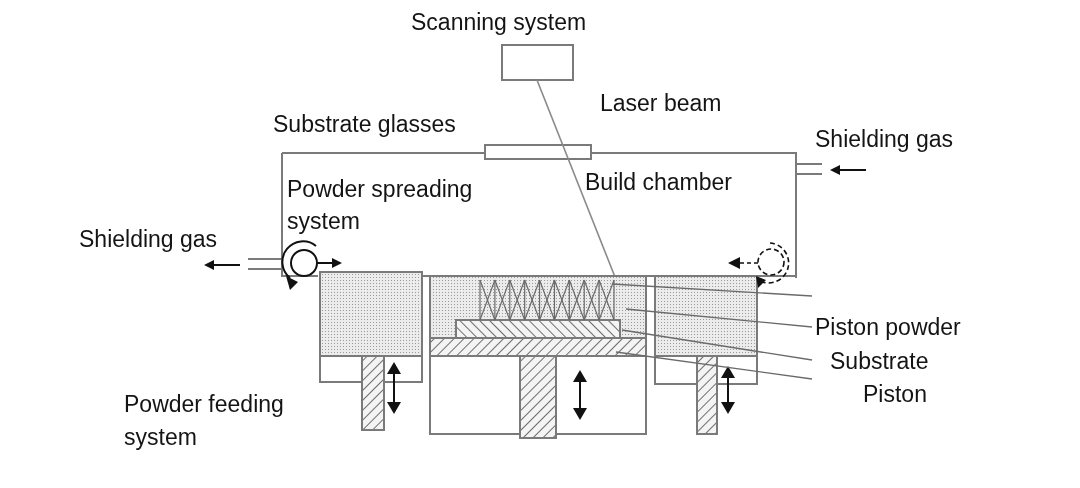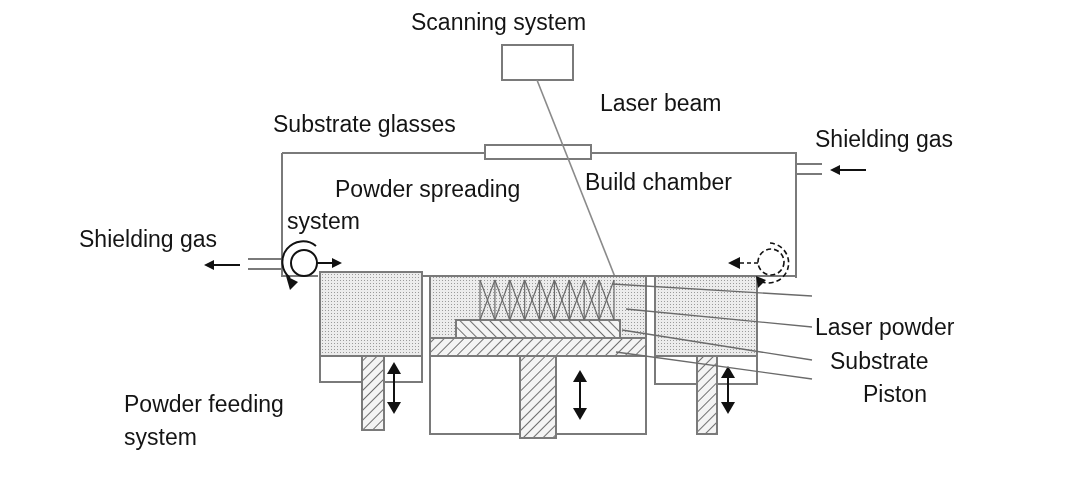--- a/index.html
+++ b/index.html
@@ -146,21 +146,21 @@
       <line x1="622" y1="330" x2="812" y2="360"></line>
       <line x1="616" y1="352" x2="812" y2="379"></line>
     </g>
   </svg>
 
   <div class="lbl" style="left:411px; top:8px;">Scanning system</div>
   <div class="lbl" style="left:558px; top:89px;margin-left:42px;">Laser beam</div>
   <div class="lbl" style="left:273px; top:110px;">Substrate glasses</div>
   <div class="lbl" style="left:815px; top:125px;">Shielding gas</div>
   <div class="lbl" style="left:585px; top:168px;">Build chamber</div>
-  <div class="lbl" style="left:287px; top:175px;margin-left:48px;">Powder spreading</div>
+  <div class="lbl" style="left:287px; top:175px;">Powder spreading</div>
   <div class="lbl" style="left:287px; top:207px;">system</div>
   <div class="lbl" style="left:79px; top:225px;">Shielding gas</div>
-  <div class="lbl" style="left:815px; top:313px;">Laser powder</div>
+  <div class="lbl" style="left:815px; top:313px;">Piston powder</div>
   <div class="lbl" style="left:830px; top:347px;">Substrate</div>
   <div class="lbl" style="left:815px; top:380px;margin-left:48px;">Piston</div>
   <div class="lbl" style="left:124px; top:390px;">Powder feeding</div>
   <div class="lbl" style="left:124px; top:423px;">system</div>
 </div>
 
 </body></html>

